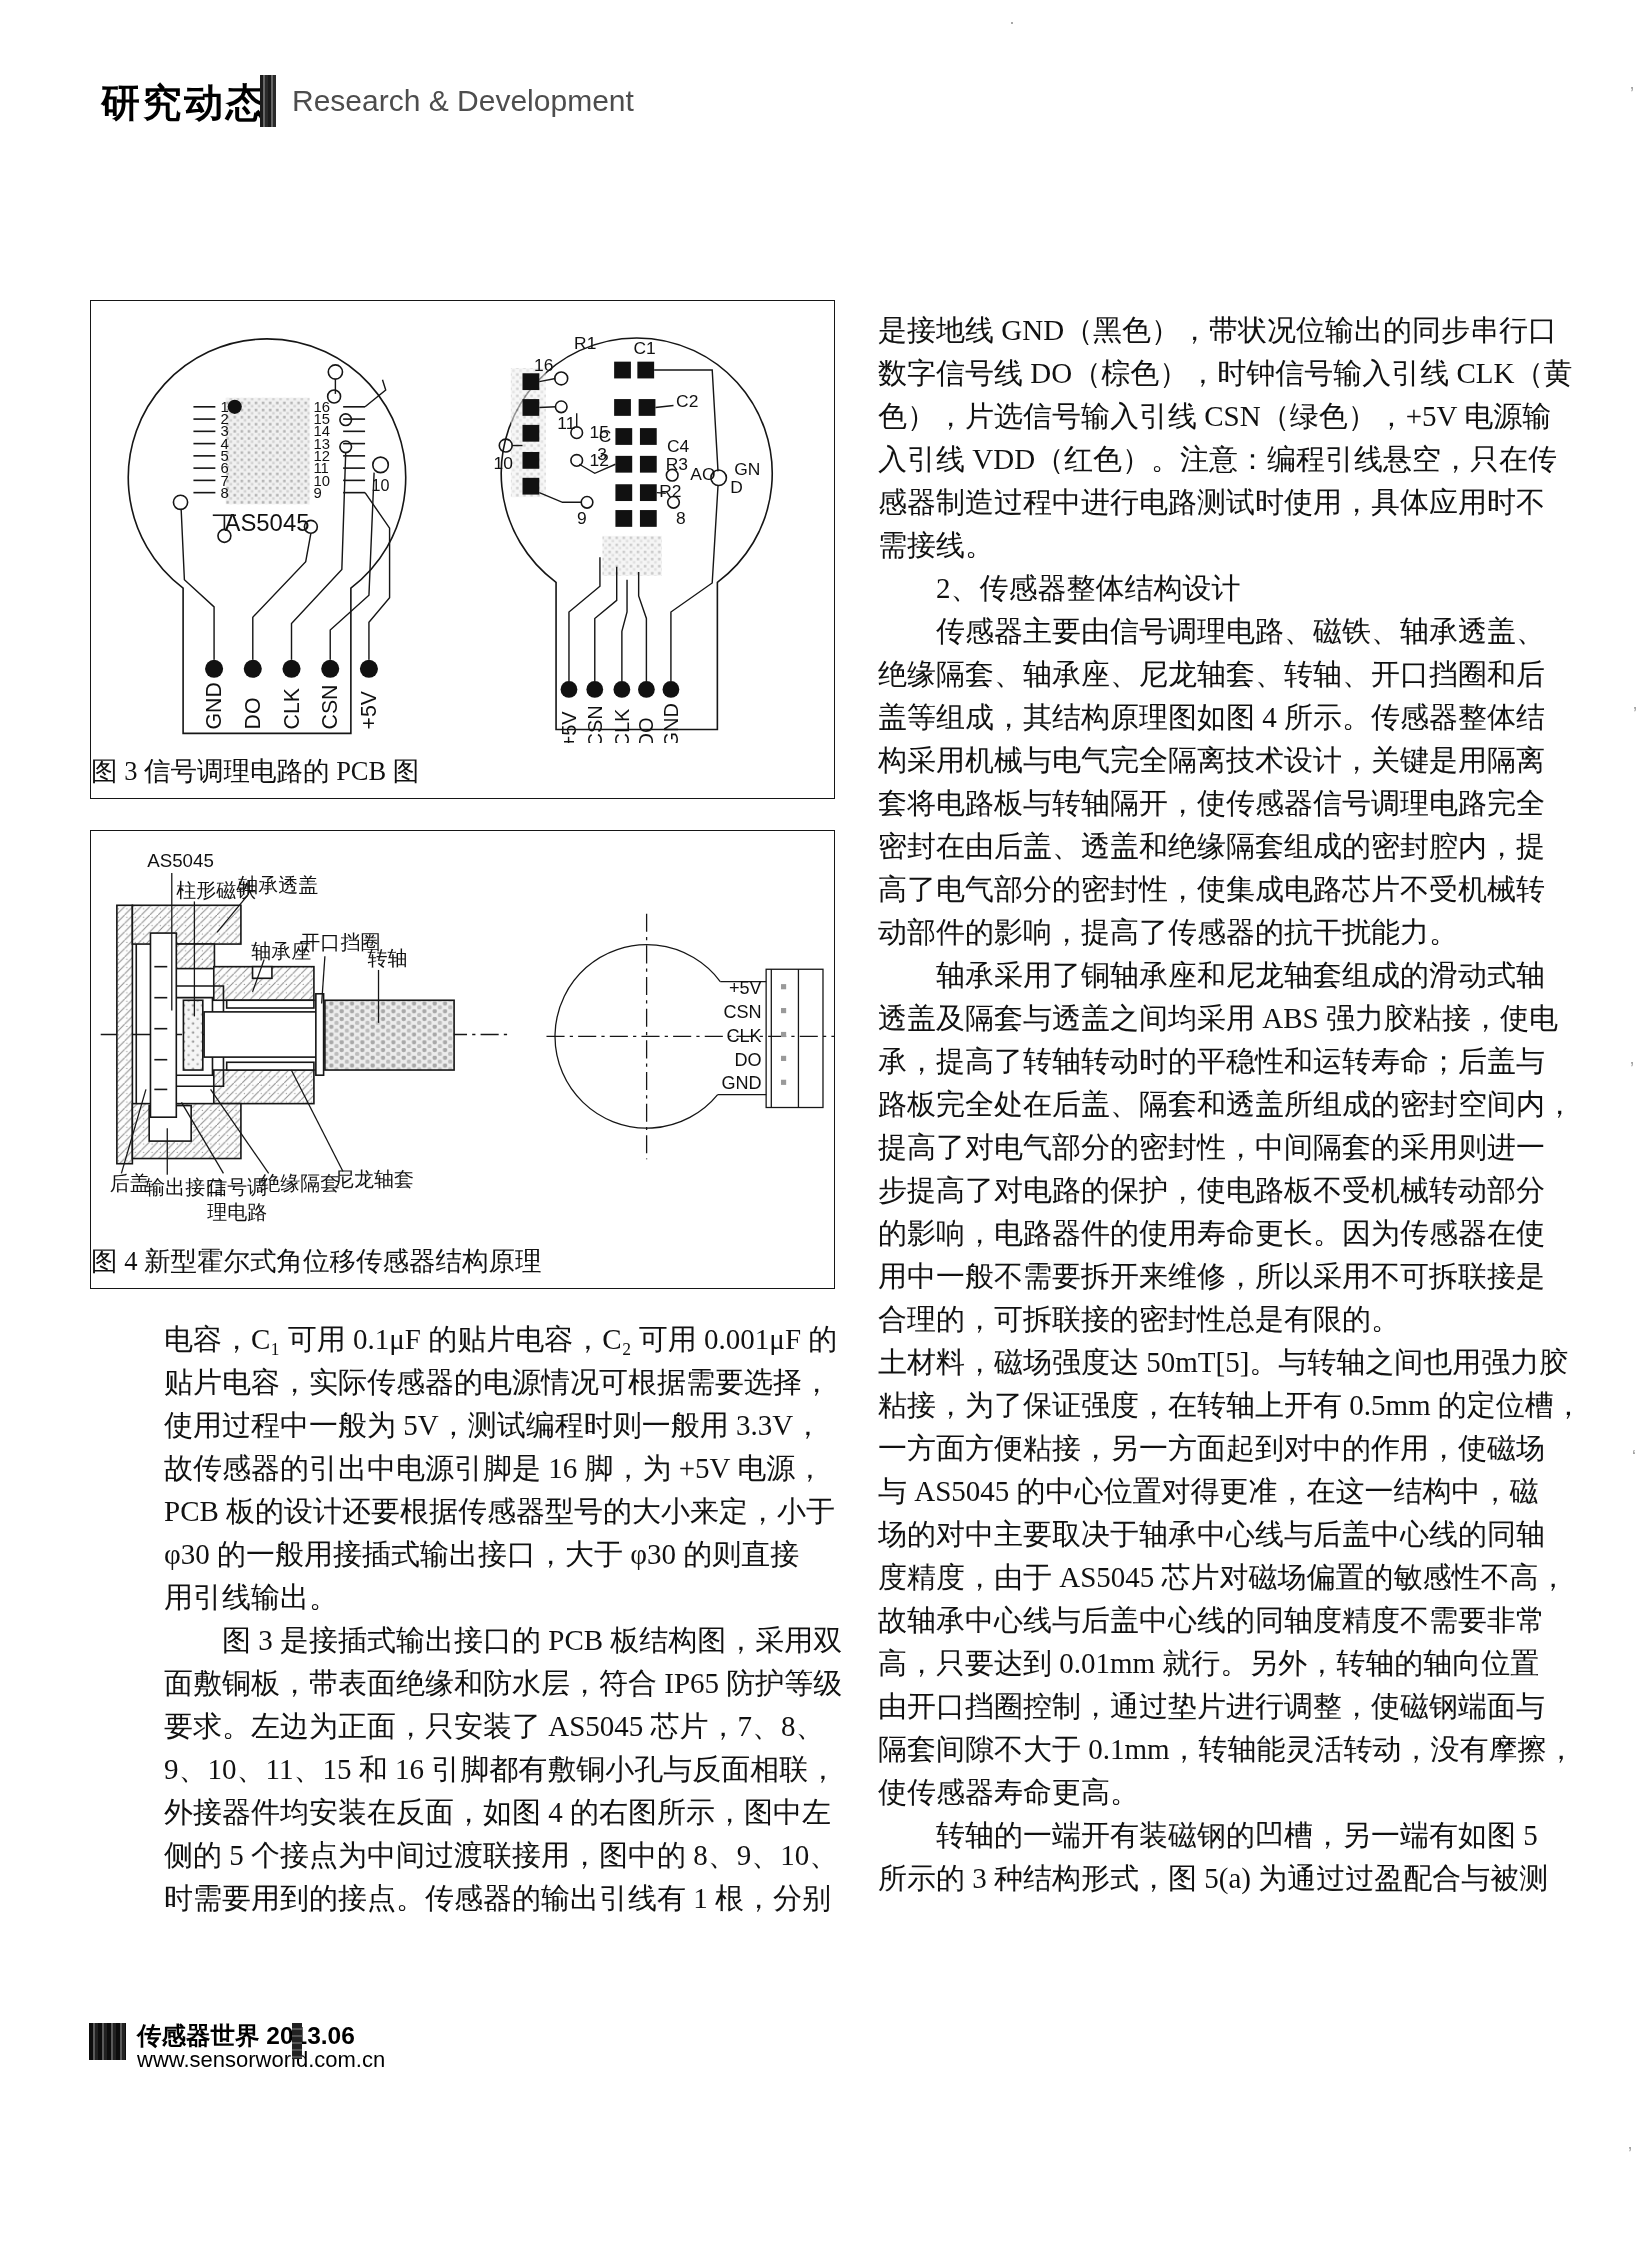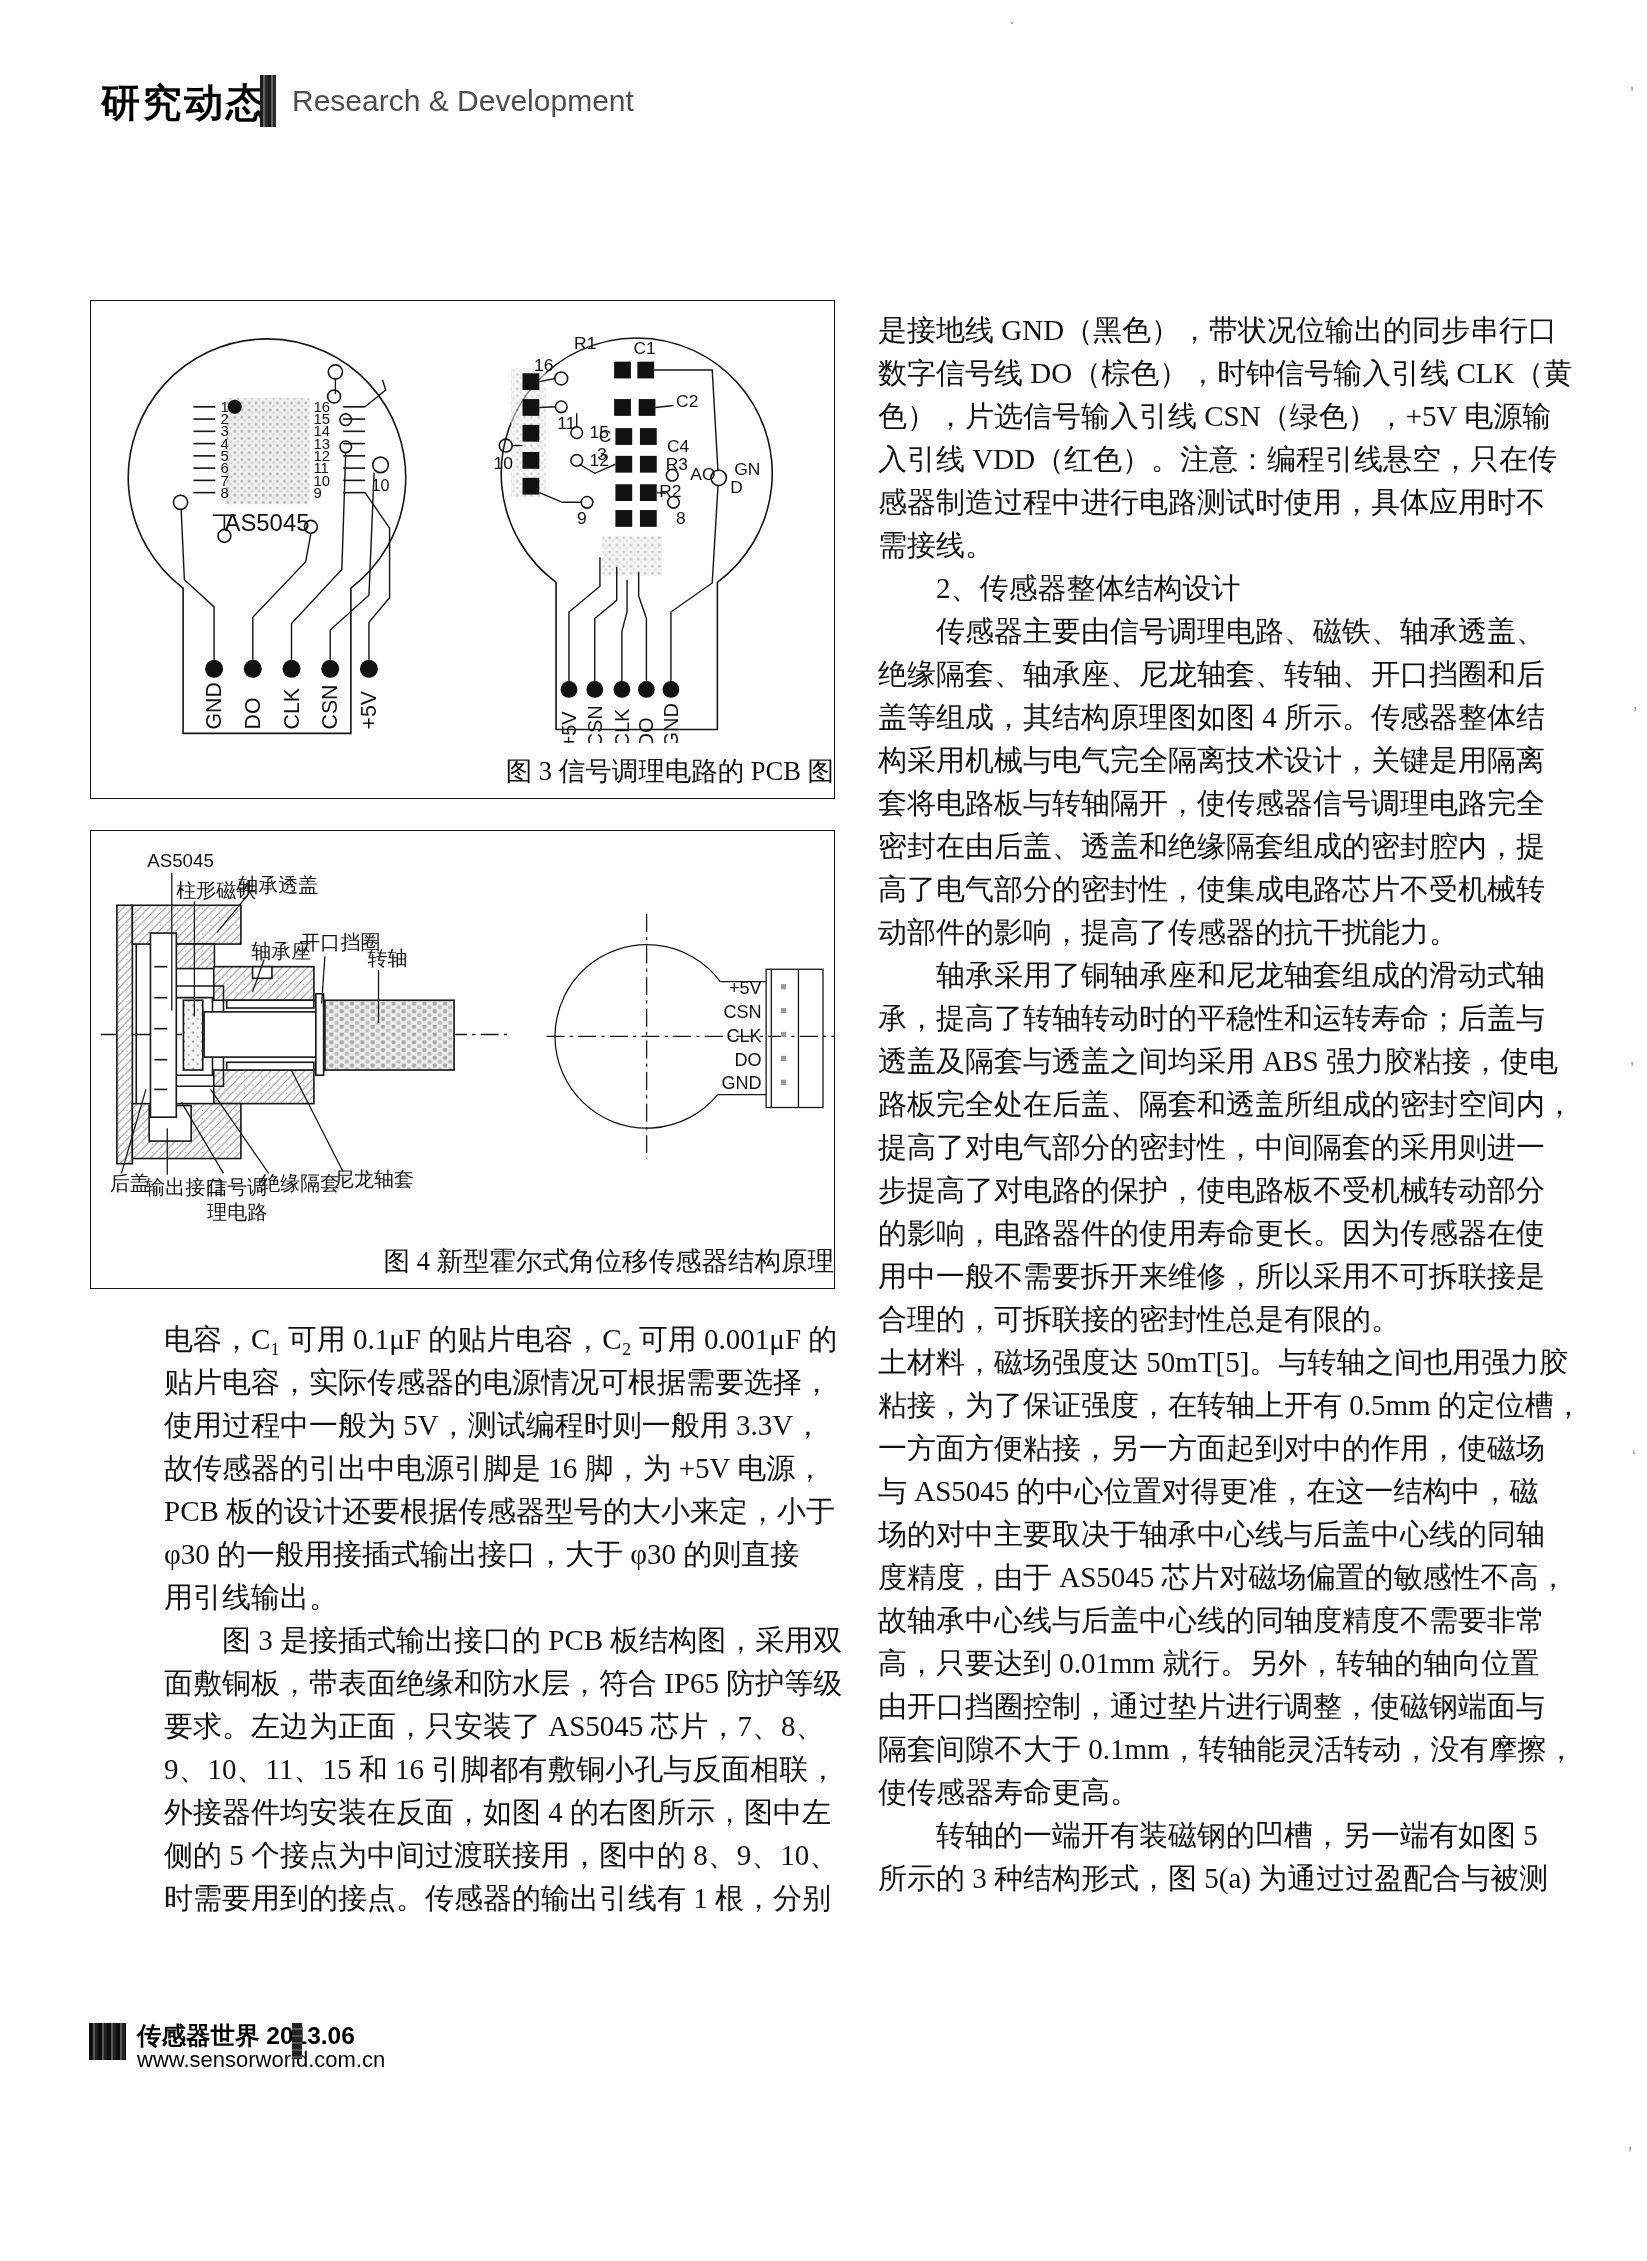--- a/index.html
+++ b/index.html
@@ -10,21 +10,21 @@
   .hdr-cn{left:101px;top:76px;font-size:39px;font-weight:bold;
           font-family:"Liberation Sans",sans-serif;letter-spacing:2.6px;color:#000;}
   .hdr-bar{left:260px;top:75px;width:15.5px;height:52px;
            background:repeating-linear-gradient(90deg,#1a1a1a 0 3.2px,#666 3.2px 5.2px,#2a2a2a 5.2px 7.8px);}
   .hdr-en{left:292px;top:84px;font-size:30px;color:#4d4d4d;
           font-family:"Liberation Sans",sans-serif;}
   
   .figbox{border:1.9px solid #161616;background:#fff;}
   .fig3{left:90px;top:300px;width:743px;height:497px;}
   .fig4{left:90px;top:830px;width:743px;height:457px;}
-  .figcaption{position:absolute;left:0;bottom:9px;width:100%;text-align:right;
+  .figcaption{position:absolute;left:0;bottom:9px;width:100%;text-align:left;
               font-size:26.5px;color:#111;}
   
   .col{font-size:29px;line-height:43px;white-space:nowrap;}
   .leftcol{left:164px;top:1318px;width:689px;}
   .rightcol{left:878px;top:309px;width:736px;}
   .line{height:43px;}
   
   .ft-logo{left:89px;top:2023px;width:37px;height:37px;
            background:repeating-linear-gradient(90deg,#0d0d0d 0 3.9px,#5a5a5a 3.9px 5.8px,#222 5.8px 9px);}
   .ft-line1{left:137px;top:2019px;font-size:24.5px;font-weight:bold;
@@ -377,22 +377,22 @@
       <div class="line">　　2、传感器整体结构设计</div>
       <div class="line">　　传感器主要由信号调理电路、磁铁、轴承透盖、</div>
       <div class="line">绝缘隔套、轴承座、尼龙轴套、转轴、开口挡圈和后</div>
       <div class="line">盖等组成，其结构原理图如图 4 所示。传感器整体结</div>
       <div class="line">构采用机械与电气完全隔离技术设计，关键是用隔离</div>
       <div class="line">套将电路板与转轴隔开，使传感器信号调理电路完全</div>
       <div class="line">密封在由后盖、透盖和绝缘隔套组成的密封腔内，提</div>
       <div class="line">高了电气部分的密封性，使集成电路芯片不受机械转</div>
       <div class="line">动部件的影响，提高了传感器的抗干扰能力。</div>
       <div class="line">　　轴承采用了铜轴承座和尼龙轴套组成的滑动式轴</div>
+      <div class="line">透盖及隔套与透盖之间均采用 ABS 强力胶粘接，使电</div>
       <div class="line">承，提高了转轴转动时的平稳性和运转寿命；后盖与</div>
-      <div class="line">透盖及隔套与透盖之间均采用 ABS 强力胶粘接，使电</div>
       <div class="line">路板完全处在后盖、隔套和透盖所组成的密封空间内，</div>
       <div class="line">提高了对电气部分的密封性，中间隔套的采用则进一</div>
       <div class="line">步提高了对电路的保护，使电路板不受机械转动部分</div>
       <div class="line">的影响，电路器件的使用寿命更长。因为传感器在使</div>
       <div class="line">用中一般不需要拆开来维修，所以采用不可拆联接是</div>
       <div class="line">合理的，可拆联接的密封性总是有限的。</div>
       <div class="line">土材料，磁场强度达 50mT[5]。与转轴之间也用强力胶</div>
       <div class="line">粘接，为了保证强度，在转轴上开有 0.5mm 的定位槽，</div>
       <div class="line">一方面方便粘接，另一方面起到对中的作用，使磁场</div>
       <div class="line">与 AS5045 的中心位置对得更准，在这一结构中，磁</div>

